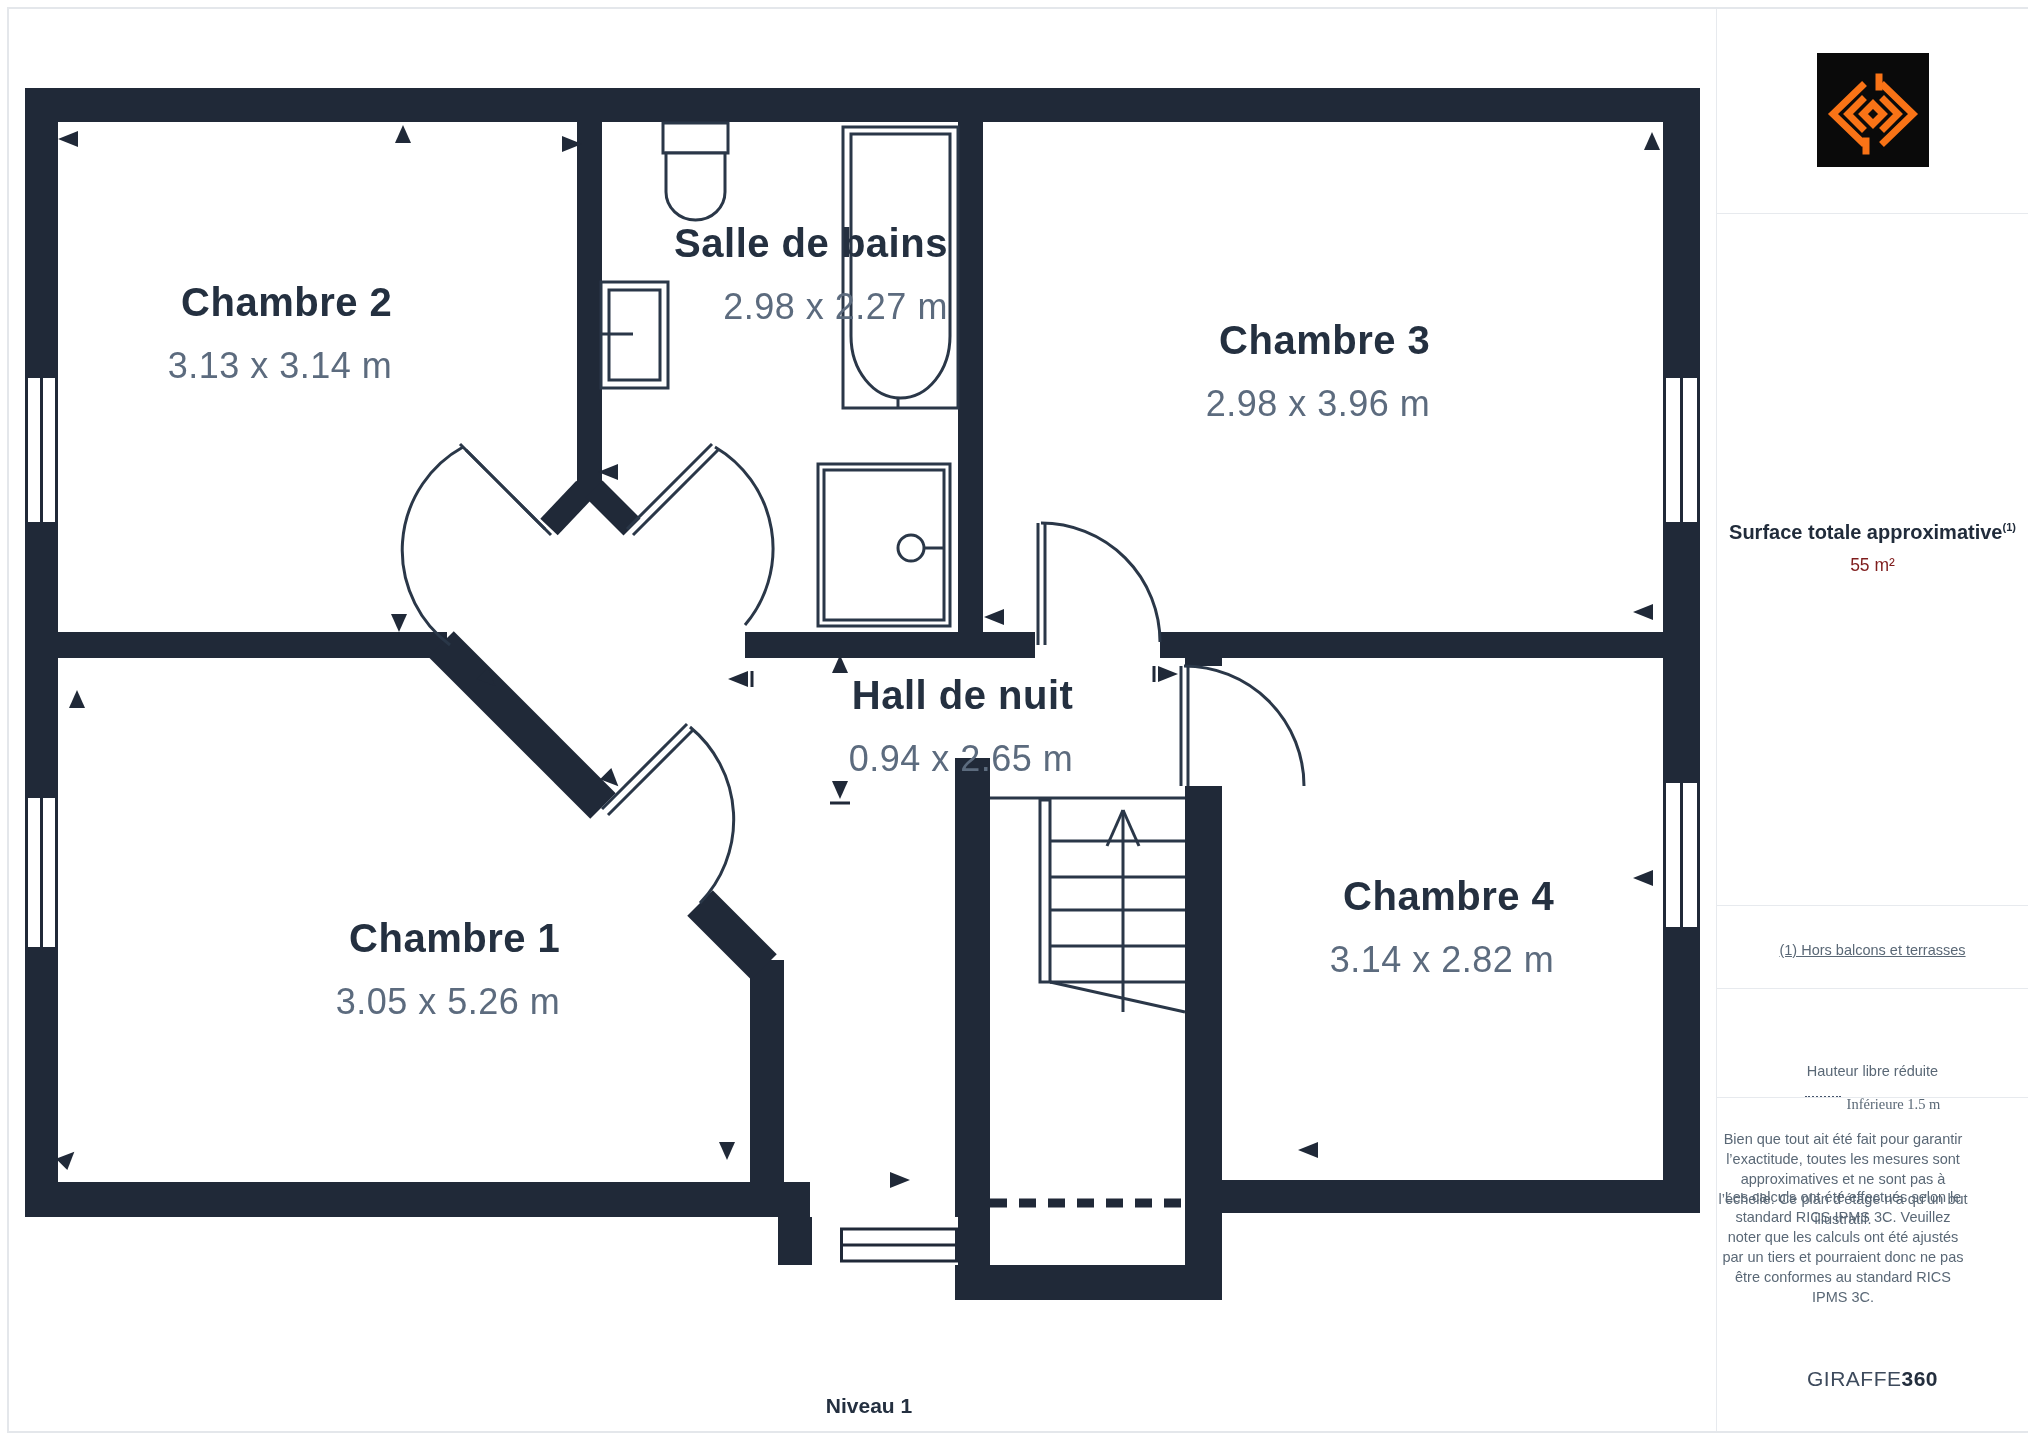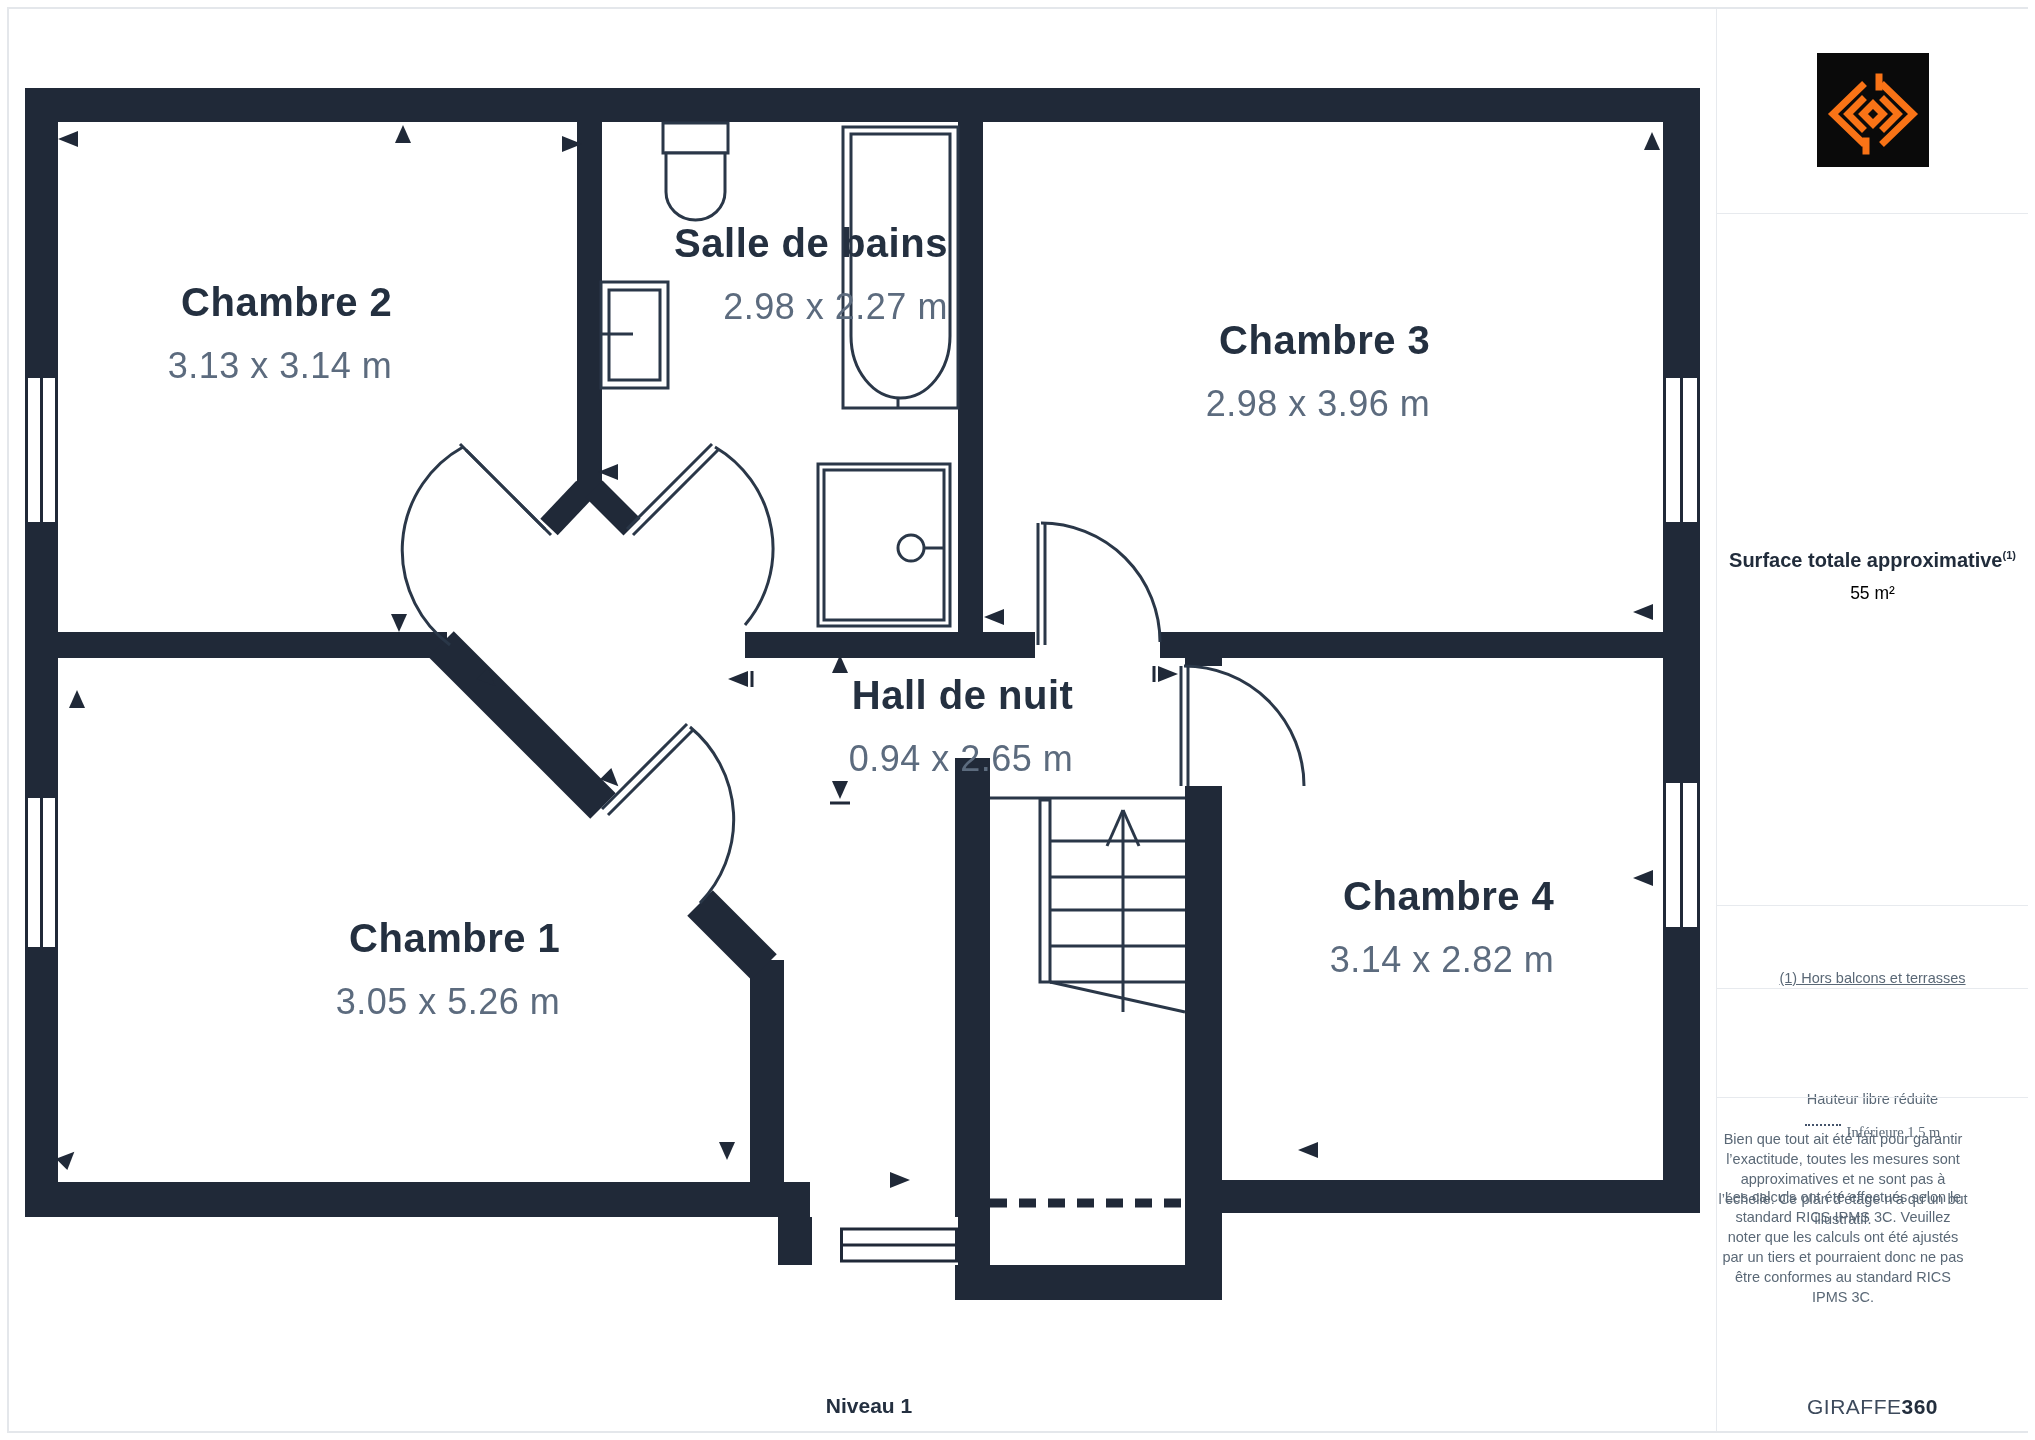--- a/index.html
+++ b/index.html
@@ -9,24 +9,24 @@
   svg.plan{position:absolute;left:0;top:0;}
   
   .room-label{position:absolute;transform:translateX(-50%);text-align:right;white-space:nowrap;}
   .rname{font-size:40px;font-weight:700;color:#243040;letter-spacing:.5px;line-height:48px;}
   .rdims{font-size:36px;font-weight:400;color:#5c6b7e;letter-spacing:.5px;line-height:46px;margin-top:17px;}
   .level-label{position:absolute;transform:translateX(-50%);font-size:21px;font-weight:700;color:#243040;}
   
   .sidebar{position:absolute;left:1716px;top:9px;width:311px;height:1422px;background:#fff;border-left:1px solid #e7eaee;}
   .hline{position:absolute;left:0;width:100%;border-top:1px solid #e7eaee;}
   .logo{position:absolute;left:100px;top:44px;width:112px;height:114px;background:#0a0a0a;display:flex;align-items:center;justify-content:center;}
-  .sbblock{position:absolute;left:0;width:100%;text-align:center;color:#5a6876;margin-top:28px;}
+  .sbblock{position:absolute;left:0;width:100%;text-align:center;color:#5a6876;}
   .surface-title{font-size:20px;font-weight:700;color:#212c3b;}
   .surface-title sup{font-size:11px;font-weight:700;}
-  .surface-value{font-size:17.5px;color:#000000;margin-top:11px;}
+  .surface-value{font-size:17.5px;color:#7f1d1d;margin-top:11px;}
   .note{font-size:14.5px;color:#5a6876;text-decoration:underline;}
   .legend-title{font-size:14.5px;color:#5a6876;}
   .legend-row{margin-top:17px;display:flex;align-items:flex-start;justify-content:center;gap:6px;font-family:Liberation Serif, serif;}
   .legend-dashes{display:inline-block;width:36px;border-top:2px dotted #44536a;}
   .para{font-size:14.5px;line-height:20px;color:#5a6876;width:252px;margin:0 auto;}
   .brand{font-size:21px;letter-spacing:.5px;color:#3d4a5c;font-weight:400;}
   .brand b{color:#232e3d;font-weight:700;}
 </style>
 </head>
 <body>

